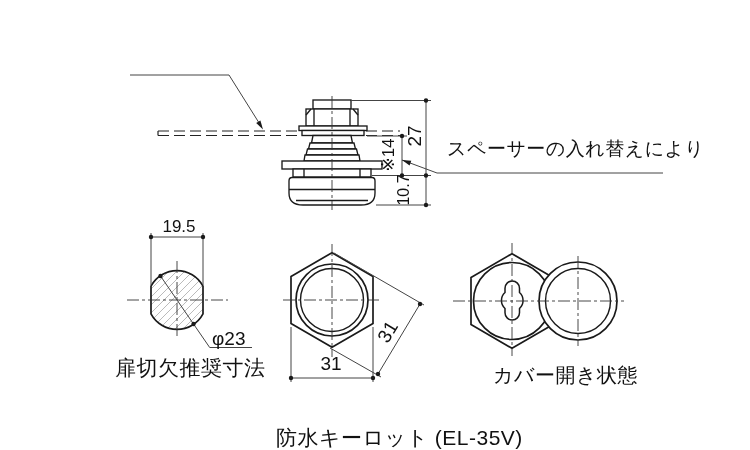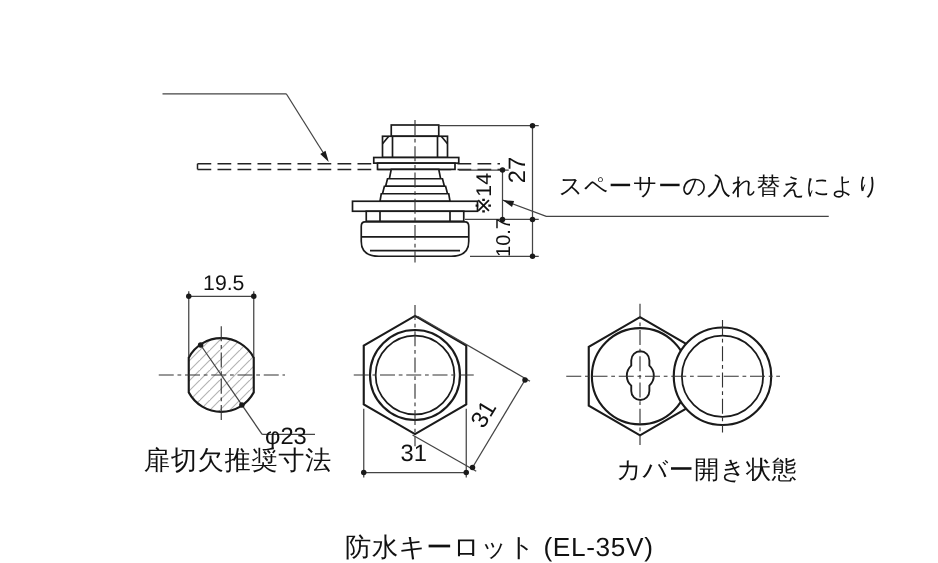--- a/index.html
+++ b/index.html
@@ -152,21 +152,21 @@
   </svg>
 
 
   <div class="txt jp" style="left:447px;top:112px;font-size:19px;margin-top:24px;">スペーサーの入れ替えにより</div>
 
   <div class="txt dim rot" style="left:415px;top:136px;font-size:19px;">27</div>
   <div class="txt dim rot" style="left:388px;top:155px;font-size:17px;">※14</div>
   <div class="txt dim rot" style="left:404px;top:190px;font-size:16px;">10.7</div>
 
   <div class="txt dim ctr" style="left:179px;top:227px;">19.5</div>
-  <div class="txt dim" style="left:212px;top:339px;font-size:19px;">φ23</div>
+  <div class="txt dim" style="left:212px;top:328px;font-size:19px;">φ23</div>
   <div class="txt jp" style="left:115px;top:354px;font-size:21px;">扉切欠推奨寸法</div>
 
   <div class="txt dim ctr" style="left:331px;top:364px;font-size:19px;">31</div>
   <div class="txt dim" style="left:388px;top:332px;font-size:19px;transform:translate(-50%,-50%) rotate(-59deg);">31</div>
 
   <div class="txt jp" style="left:493px;top:362px;">カバー開き状態</div>
 
   <div class="txt jp" style="left:276px;top:406px;font-size:21px;margin-top:18px;">防水キーロット (EL-35V)</div>
 </div>
 

